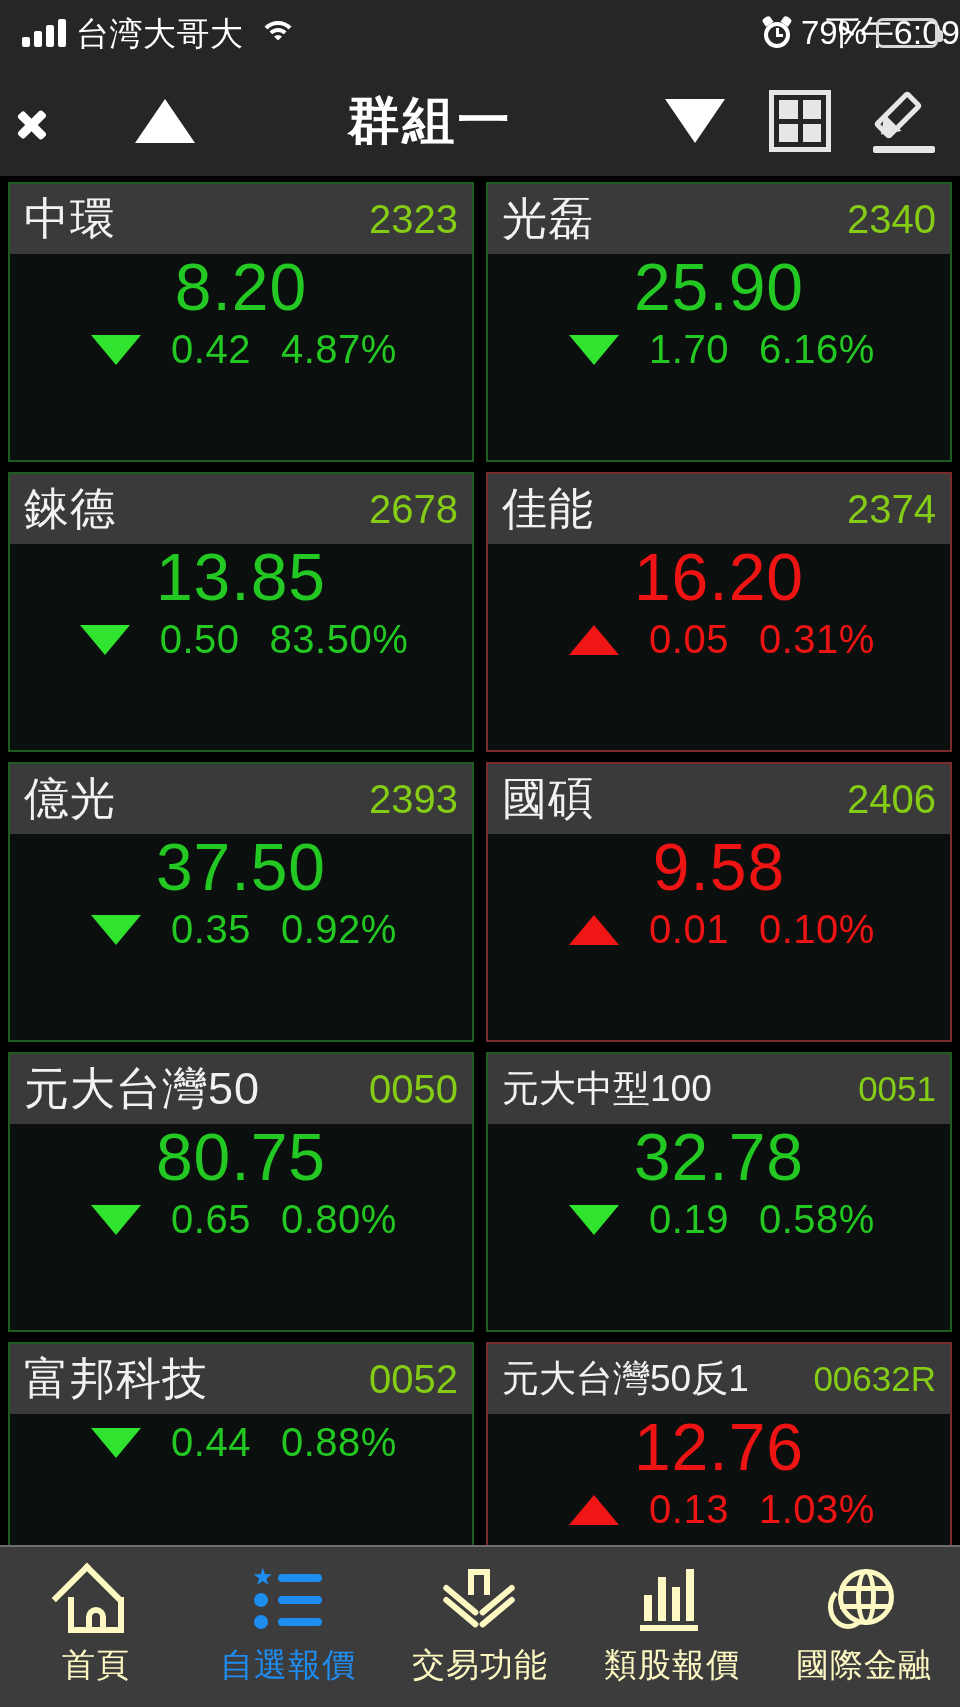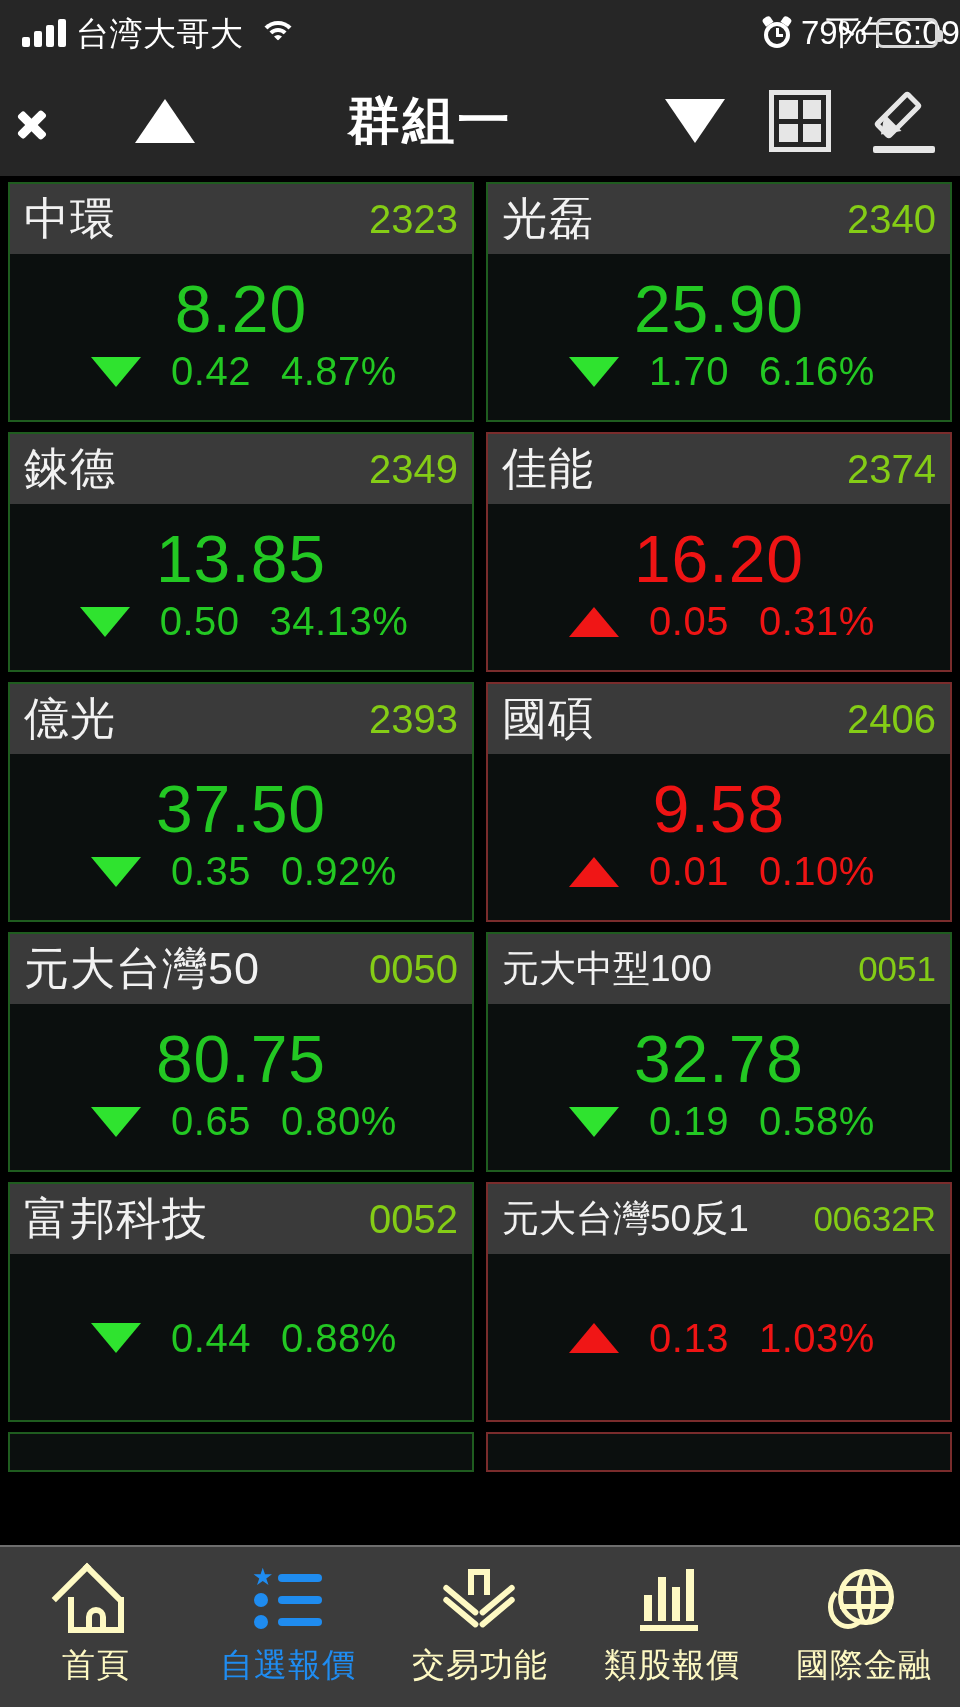--- a/index.html
+++ b/index.html
@@ -69,34 +69,34 @@
   .pencil .tip { position: absolute; left: 4px; bottom: 18px; width: 0; height: 0; border-left: 12px solid transparent; border-right: 12px solid transparent; border-bottom: 17px solid #e6e6e6; transform: rotate(-135deg); }
   .pencil .rule { position: absolute; left: 2px; bottom: 2px; width: 62px; height: 7px; background: #e6e6e6; border-radius: 2px; }
 
   
   .quotes {
     flex: 1 1 auto; background: #000; padding: 6px 8px 0 8px;
     display: grid; grid-template-columns: 1fr 1fr; gap: 10px 12px;
     align-content: start; overflow: hidden;
   }
   .card {
-    height: 240px; background: #0b0f0e; border: 2px solid #1d4a1d;
+    height: 280px; background: #0b0f0e; border: 2px solid #1d4a1d;
     display: flex; flex-direction: column; overflow: hidden;
   }
   .card.down { border-color: #1f5c1f; }
   .card.up   { border-color: #7a2c2c; }
   .card-head {
     height: 70px; background: #3a3a3a; display: flex; align-items: center;
     justify-content: space-between; padding: 0 14px;
   }
   .c-name { color: #f2f2f2; font-size: 45px; font-weight: 400; letter-spacing: 1px; white-space: nowrap; }
   .c-name.sm { font-size: 37px; letter-spacing: 0; }
   .c-code { color: #84cc16; font-size: 40px; font-weight: 400; letter-spacing: 0; }
   .c-code.sm { font-size: 35px; }
-  .card-body { flex: 1; display: flex; flex-direction: column; justify-content: center; padding-bottom: 4px; }
+  .card-body { flex: 1; display: flex; flex-direction: column; justify-content: flex-start; padding-bottom: 4px; }
   .c-price { text-align: center; font-size: 66px; font-weight: 400; line-height: 1.02; letter-spacing: 1px; }
   .c-change { display: flex; align-items: center; justify-content: center; gap: 30px; margin-top: 6px; padding-left: 6px; }
   .arrow { width: 0; height: 0; }
   .arrow.dn { border-left: 25px solid transparent; border-right: 25px solid transparent; border-top: 30px solid #2fe32f; }
   .arrow.up { border-left: 25px solid transparent; border-right: 25px solid transparent; border-bottom: 30px solid #f01616; }
   .c-diff, .c-pct { font-size: 40px; letter-spacing: 0.5px; }
   .down .c-price, .down .c-diff, .down .c-pct { color: #23c823; }
   .up .c-price,   .up .c-diff,   .up .c-pct   { color: #ef1414; }
   .card.clip { height: 40px; }
 
@@ -232,28 +232,28 @@
           <div class="c-change">
             <span class="arrow dn"></span>
             <span class="c-diff">1.70</span>
             <span class="c-pct">6.16%</span>
           </div>
         </div>
       </div>
       <div class="card down">
         <div class="card-head">
           <span class="c-name">錸德</span>
-          <span class="c-code">2349</span>
+          <span class="c-code">2678</span>
         </div>
         <div class="card-body">
           <div class="c-price">13.85</div>
           <div class="c-change">
             <span class="arrow dn"></span>
             <span class="c-diff">0.50</span>
-            <span class="c-pct">34.13%</span>
+            <span class="c-pct">83.50%</span>
           </div>
         </div>
       </div>
       <div class="card up">
         <div class="card-head">
           <span class="c-name">佳能</span>
           <span class="c-code">2374</span>
         </div>
         <div class="card-body">
           <div class="c-price">16.20</div>
@@ -332,20 +332,21 @@
             <span class="c-pct">0.88%</span>
           </div>
         </div>
       </div>
       <div class="card up">
         <div class="card-head">
           <span class="c-name sm">元大台灣50反1</span>
           <span class="c-code sm">00632R</span>
         </div>
         <div class="card-body">
+          <div class="c-price">12.76</div>
           <div class="c-change">
             <span class="arrow up"></span>
             <span class="c-diff">0.13</span>
             <span class="c-pct">1.03%</span>
           </div>
         </div>
       </div>
       <div class="card clip down"></div>
       <div class="card clip up"></div>
     </div>

